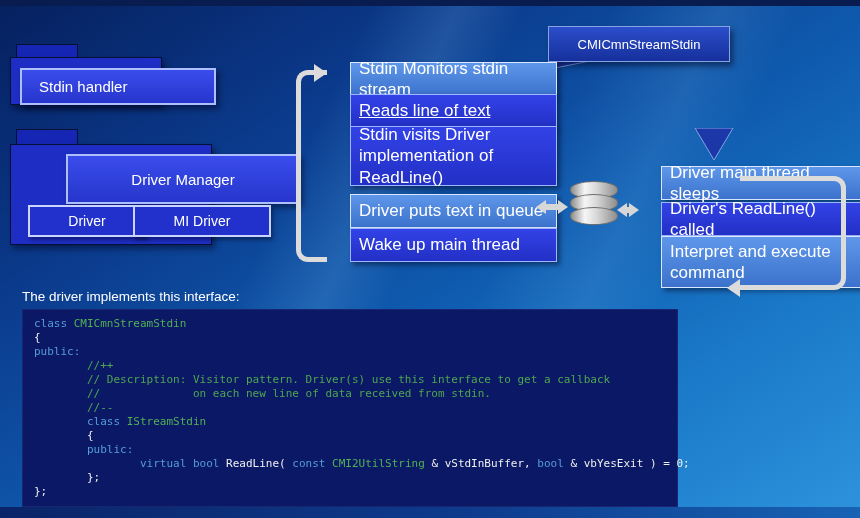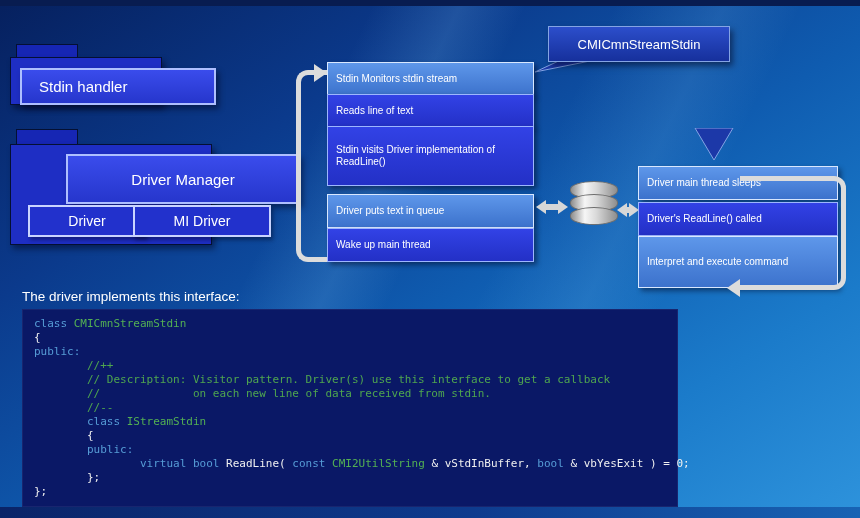--- a/index.html
+++ b/index.html
@@ -27,21 +27,21 @@
 
   .subbox {
     background:#2231cc; border:2px solid #c9d4ff;
     display:flex; align-items:center; justify-content:center; font-size:14px;
     box-shadow:2px 3px 4px rgba(0,0,25,.4);
   }
 
   .step {
     background:linear-gradient(180deg,#3242e6,#2330c6);
     border:1px solid #9db6ff; box-shadow:3px 3px 5px rgba(0,0,25,.45);
-    display:flex; align-items:center; padding:16px 8px; font-size:10px; line-height:1.25;
+    display:flex; align-items:center; padding:16px 8px; font-size:17px; line-height:1.25;margin-left:23px;
   }
   .step.hl { background:linear-gradient(180deg,#5e97ea,#3c72cc); border-color:#d9e8ff; }
 
   .callout {
     background:linear-gradient(180deg,#2c4ecb,#16309c);
     border:1px solid #84a4e4; box-shadow:3px 4px 6px rgba(0,0,25,.5);
     display:flex; align-items:center; justify-content:center; font-size:13px;
   }
 
   #left-loop  { border:0 solid #dcdcdc; border-left-width:5px; border-top-width:5px; border-bottom-width:5px; border-radius:12px 0 0 12px; }
@@ -91,21 +91,21 @@
   <div class="abs panel center" style="left:20px;top:154px;width:234px;height:50px;font-size:15px;margin-left:46px;">Driver Manager</div>
   <div class="abs subbox" style="left:28px;top:205px;width:118px;height:32px;">Driver</div>
   <div class="abs subbox" style="left:133px;top:205px;width:138px;height:32px;">MI Driver</div>
 
   <svg class="abs" style="left:535px;top:58px;" width="60" height="16">
     <polygon points="30,0 60,2 0,14" fill="#1c38a8" stroke="#84a4e4" stroke-width="1"></polygon>
   </svg>
   <div class="abs callout" style="left:548px;top:26px;width:182px;height:36px;">CMICmnStreamStdin</div>
 
   <div class="abs step hl" style="left:327px;top:62px;width:207px;height:25px;">Stdin Monitors stdin stream</div>
-  <div class="abs step" style="left:327px;top:94px;width:207px;height:25px;">Reads line of text</div>
+  <div class="abs step" style="left:327px;top:94px;width:207px;height:25px;text-decoration:underline;">Reads line of text</div>
   <div class="abs step" style="left:327px;top:126px;width:207px;height:60px;">Stdin visits Driver implementation of ReadLine()</div>
   <div class="abs step hl" style="left:327px;top:194px;width:207px;height:25px;">Driver puts text in queue</div>
   <div class="abs step" style="left:327px;top:228px;width:207px;height:21px;">Wake up main thread</div>
 
   <div class="abs" id="left-loop" style="left:296px;top:70px;width:31px;height:192px;"></div>
   <div class="abs tri-right" style="left:314px;top:64px;"></div>
 
   <div class="abs dbl" style="left:536px;top:200px;width:32px;height:14px;">
     <span class="tri-l-sm"></span>
       <span class="bar"></span>

